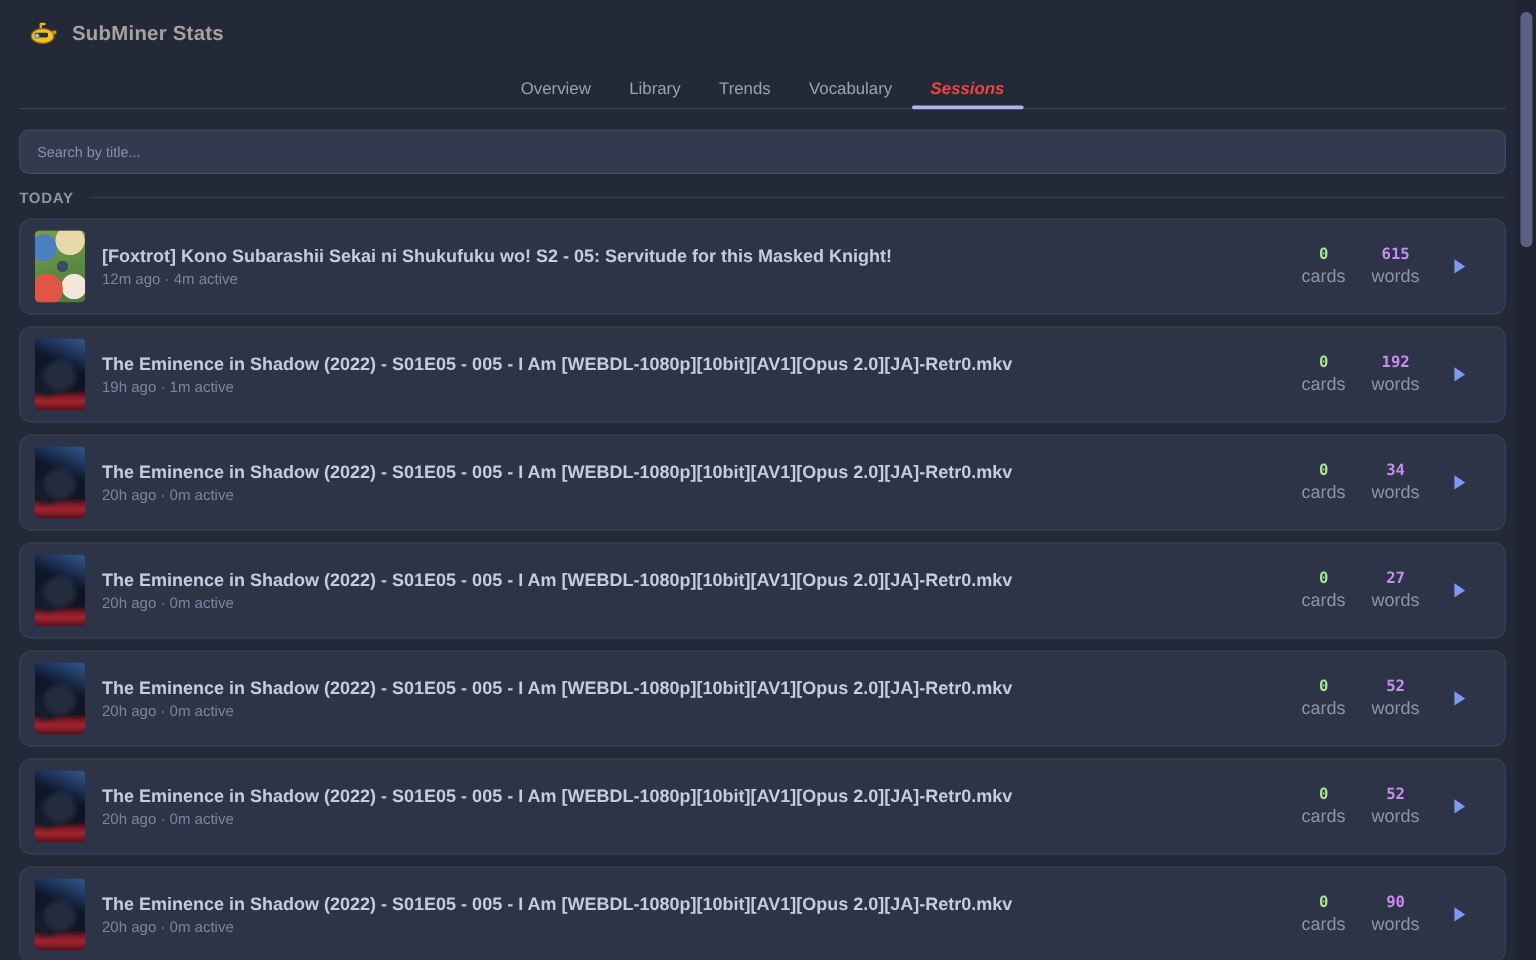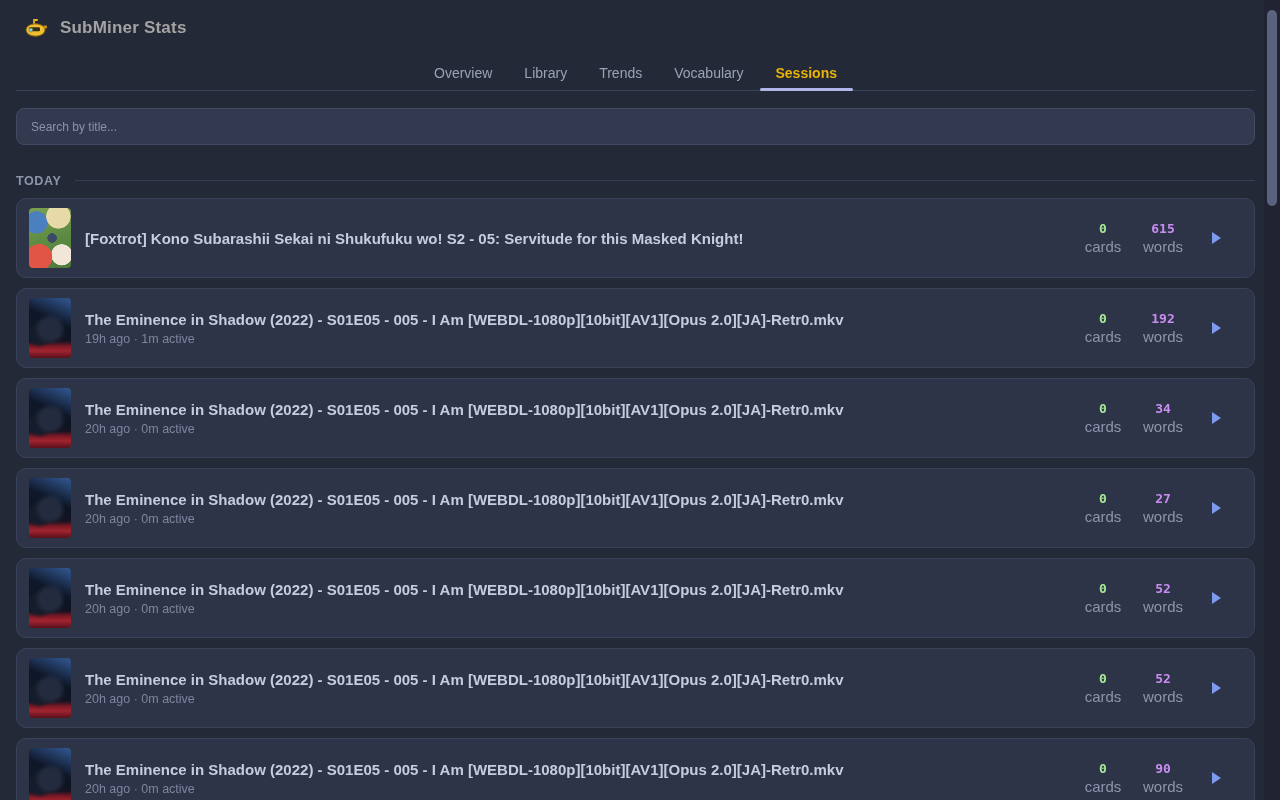--- a/index.html
+++ b/index.html
@@ -16,37 +16,37 @@
   .header { display:flex; align-items:center; gap:12px; margin-top:15px; height:26px; padding-left:8px; }
   .logo { width:24px; height:20px; display:block; }
   .app-title { font-size:17px; font-weight:700; color:#a3a3a3; letter-spacing:.2px; }
 
   
   .tabs { display:flex; margin-top:14px; border-bottom:1px solid #3a415a; height:36px;justify-content:center; }
   .tab {
     background:none; border:none; cursor:pointer; position:relative;
     padding:0 16px; font-family:inherit; font-size:14px; color:#9aa2b6; height:100%;
   }
-  .tab.active { color:#eab308; font-weight:700; }
+  .tab.active { color:#ef4444; font-weight:700;font-style:italic; }
   .tab.active::after {
     content:""; position:absolute; left:0; right:0; bottom:-1px; height:3px;
     background:var(--underline,#aeb7e8); border-radius:2px;
   }
 
   
   .search-wrap { margin-top:17px; }
   .search-input {
     width:100%; height:37px; background:#333a50; border:1px solid #414963;
     border-radius:8px; padding:0 14px; font-family:inherit; font-size:12px;
     color:#d6dbeb; outline:none;
   }
   .search-input::placeholder { color:#8b92a8; }
 
   
-  .section-row { display:flex; align-items:center; gap:14px; margin-top:28px; height:15px; }
+  .section-row { display:flex; align-items:center; gap:14px; margin-top:12px; height:15px; }
   .section-label { font-size:12.5px; font-weight:700; letter-spacing:.6px; color:#8d95aa; }
   .section-divider { flex:1; height:1px; background:#373e52; }
 
   
   .sessions { margin-top:10px; display:flex; flex-direction:column; gap:10px; }
   .card {
     display:flex; align-items:center; height:80px; background:#2e3447;
     border:1px solid #3a415a; border-radius:10px; padding:0 28px 0 12px; gap:14px;
     cursor:pointer;
   }
@@ -131,20 +131,21 @@
   <div class="section-row">
     <span class="section-label">TODAY</span>
     <span class="section-divider"></span>
   </div>
 
   <div class="sessions" id="sessions">
   <article class="card">
     <div class="thumb thumb--konosuba"></div>
     <div class="card-main">
       <div class="card-title">[Foxtrot] Kono Subarashii Sekai ni Shukufuku wo! S2 - 05: Servitude for this Masked Knight!</div>
+      <div class="card-meta">12m ago · 4m active</div>
     </div>
     <div class="card-stats">
       <div class="stat">
         <div class="stat-num stat-num--cards">0</div>
         <div class="stat-label">cards</div>
       </div>
       <div class="stat">
         <div class="stat-num stat-num--words">615</div>
         <div class="stat-label">words</div>
       </div>

